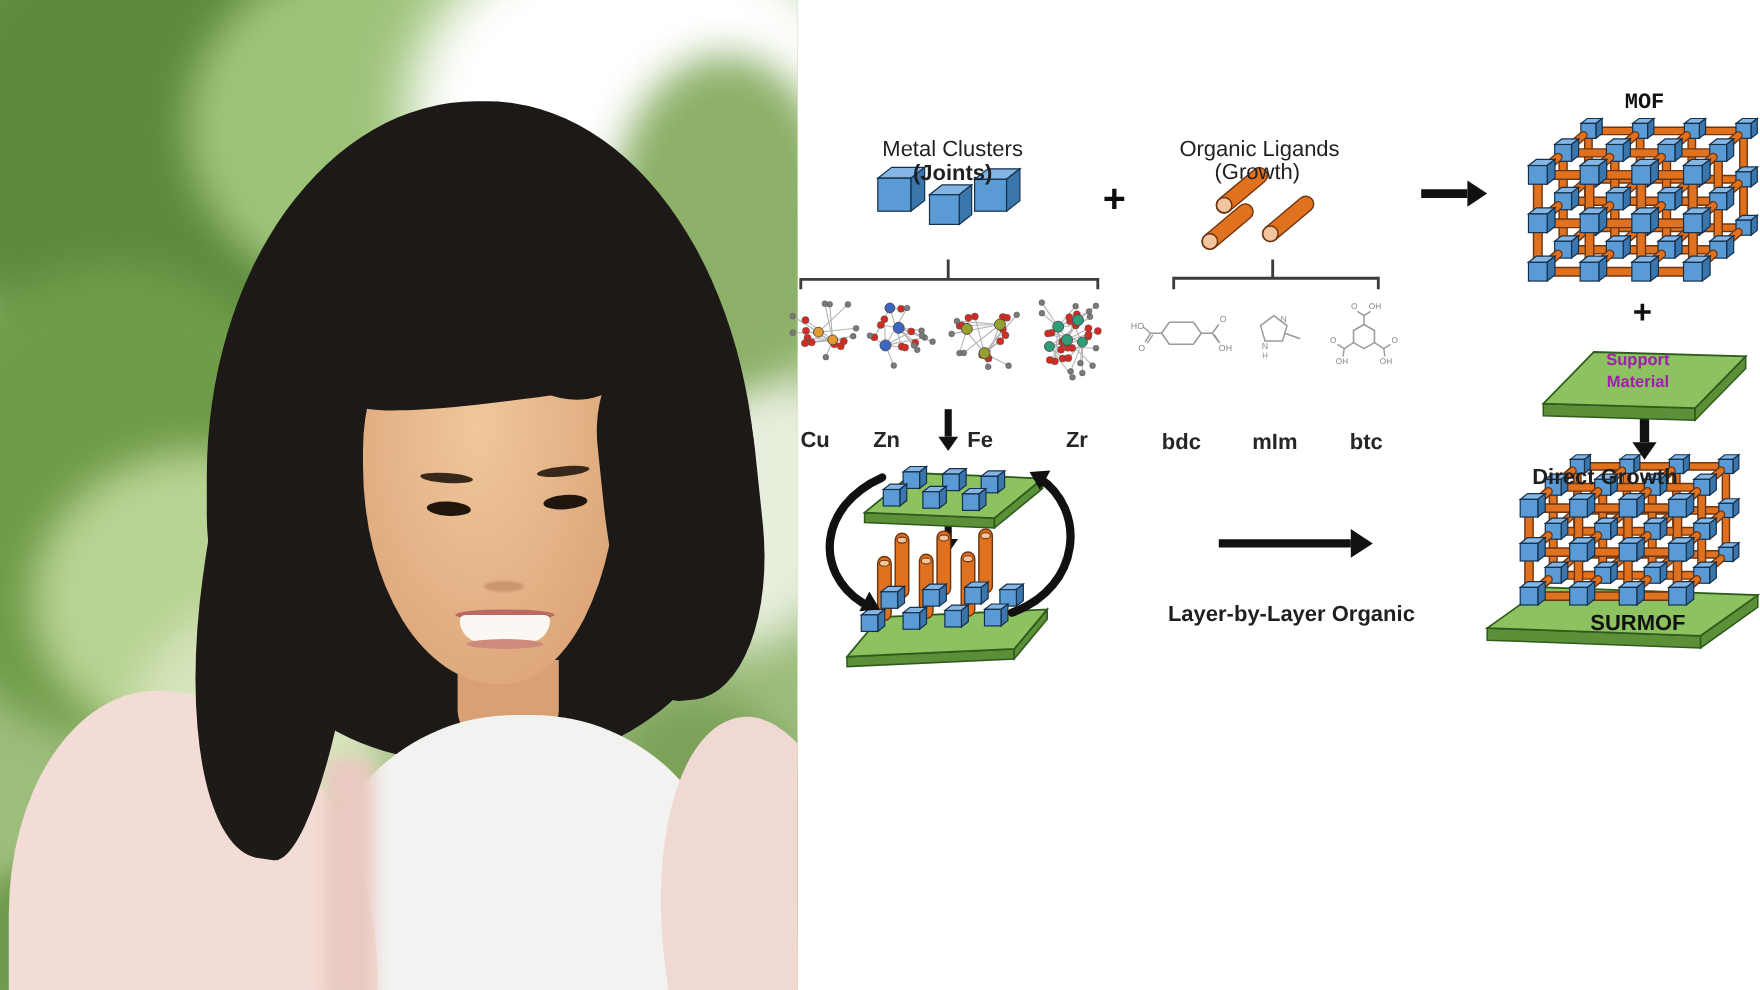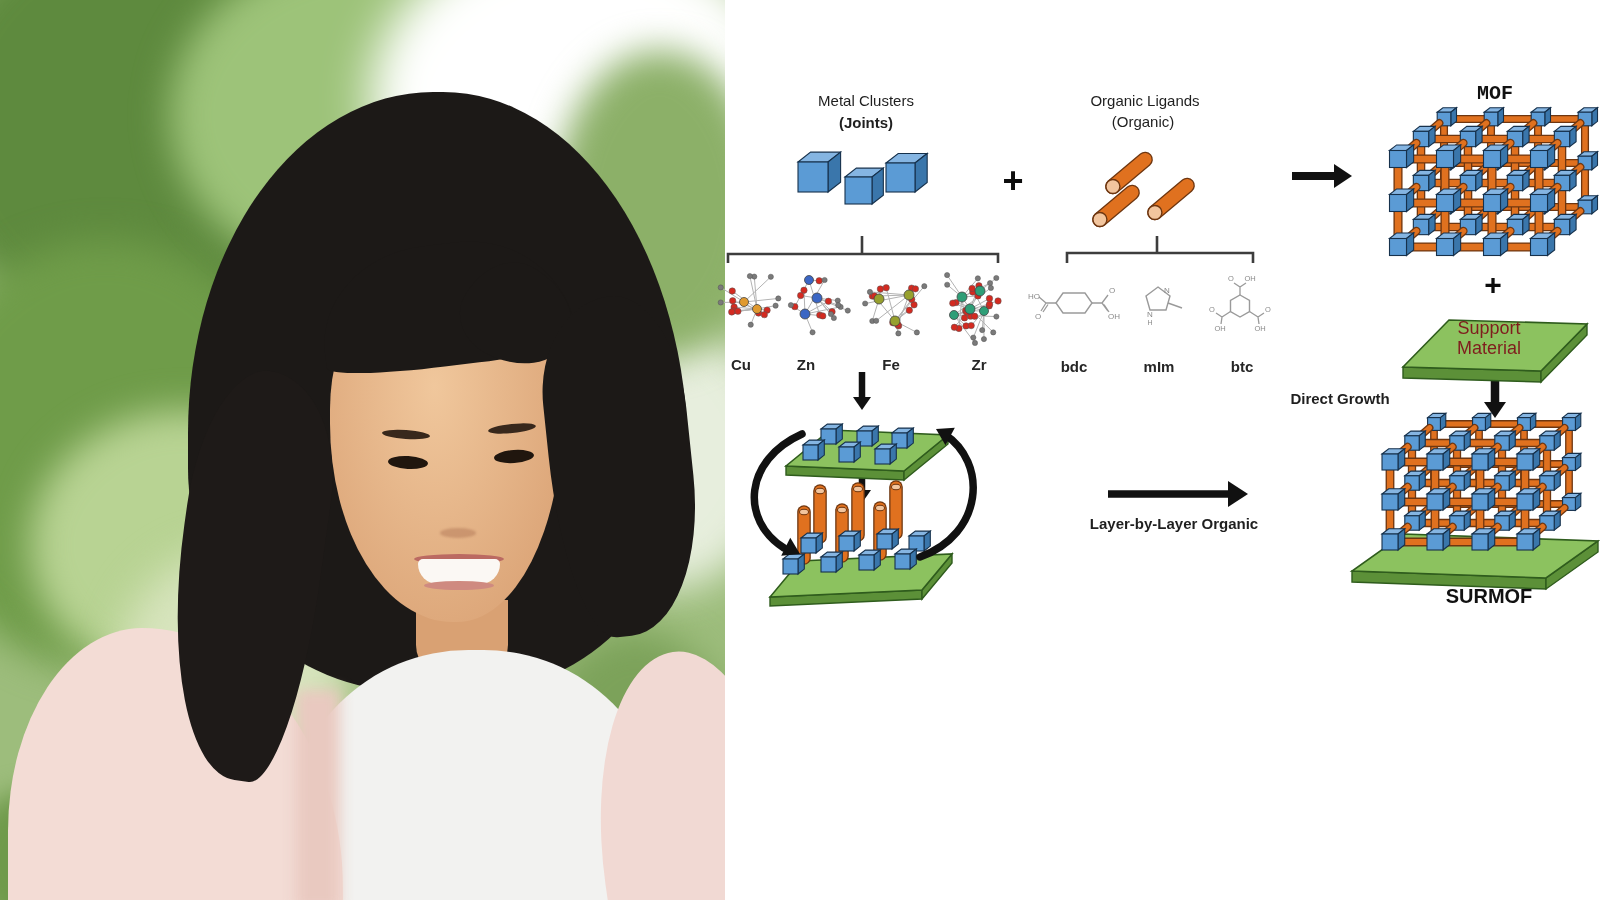--- a/index.html
+++ b/index.html
@@ -46,27 +46,27 @@
   .mouth{left:418px;top:559px;width:82px;height:25px;background:#fbf8f4;border-radius:10px 10px 40px 40px;}
   .lip-bot{left:424px;top:581px;width:70px;height:9px;background:#cf8a80;border-radius:50%;}
   .hair-left-strand{left:178px;top:370px;width:142px;height:410px;background:#1e1a18;
                     border-radius:45% 55% 30% 60% / 35% 30% 50% 60%;transform:rotate(8deg);}
   .hair-right-strand{left:550px;top:296px;width:142px;height:340px;background:#1c1917;
                      border-radius:55% 45% 55% 35% / 30% 35% 45% 55%;transform:rotate(-6deg);}
   
   #fig{position:absolute;left:0;top:0;width:1600px;height:900px;pointer-events:none;}
   .lbl{position:absolute;transform:translateX(-50%);white-space:nowrap;text-align:center;
        color:#1f1f1f;z-index:3;}
-  .t15{font-size:15px;}
+  .t15{font-size:20px;margin-top:33px;}
   .sem{font-weight:600;color:#262626;}
   .bold{font-weight:700;}
   .big{font-size:20px;font-weight:700;color:#111;}
   .plus1{font-size:36px;font-weight:900;color:#0d0d0d;}
   .plus2{font-size:30px;font-weight:900;color:#0d0d0d;}
-  .support-txt{font-size:18px;font-weight:400;line-height:20px;color:#7f1d1d;}
+  .support-txt{font-size:15px;font-weight:700;line-height:20px;color:#a21caf;}
 </style>
 </head>
 <body>
 
 <div class="stage">
 
   <div class="photo" title="Portrait photo of a smiling woman with dark shoulder-length hair, white top and light pink cardigan, in front of blurred green foliage">
     <div class="blob b1"></div>
     <div class="blob b2"></div>
     <div class="blob b3"></div>
@@ -959,36 +959,36 @@
         <polygon points="1517,454 1523.72,448.7584 1539.72,448.7584 1533,454" fill="#85b5e2" stroke="#16314c" stroke-width="1.1"></polygon>
         <polygon points="1533,454 1539.72,448.7584 1539.72,464.7584 1533,470" fill="#3a76ab" stroke="#16314c" stroke-width="1.1"></polygon>
         <rect x="1517" y="454" width="16" height="16" fill="#5b9bd5" stroke="#16314c" stroke-width="1.1"></rect>
       </g>
     </svg>
 
   <div class="lbl t15" style="left:866px;top:92px;">Metal Clusters</div>
   <div class="lbl t15" style="left:866px;top:114px;font-weight:bold;">(Joints)</div>
   <div class="lbl plus1" style="left:1013px;top:160px;">+</div>
   <div class="lbl t15" style="left:1145px;top:92px;">Organic Ligands</div>
-  <div class="lbl t15" style="left:1143px;top:113px;">(Organic)</div>
+  <div class="lbl t15" style="left:1143px;top:113px;">(Growth)</div>
 
   <div class="lbl t15 sem" style="left:741px;top:356px;">Cu</div>
   <div class="lbl t15 sem" style="left:806px;top:356px;text-align:right;">Zn</div>
   <div class="lbl t15 sem" style="left:891px;top:356px;">Fe</div>
   <div class="lbl t15 sem" style="left:979px;top:356px;">Zr</div>
 
   <div class="lbl t15 sem" style="left:1074px;top:358px;">bdc</div>
   <div class="lbl t15 sem" style="left:1159px;top:358px;text-align:center;">mIm</div>
   <div class="lbl t15 sem" style="left:1242px;top:358px;">btc</div>
 
   <div class="lbl big" style="left:1495px;top:82px;font-family:Liberation Mono, monospace;">MOF</div>
   <div class="lbl plus2" style="left:1493px;top:268px;">+</div>
 
   <div class="lbl support-txt" style="left:1489px;top:318px;">
     <div>Support</div>
     <div>Material</div>
   </div>
 
-  <div class="lbl t15 bold" style="left:1340px;top:390px;">Direct Growth</div>
-  <div class="lbl big" style="left:1489px;top:585px;">SURMOF</div>
+  <div class="lbl t15 bold" style="left:1459px;top:390px;">Direct Growth</div>
+  <div class="lbl big" style="left:1489px;top:556px;">SURMOF</div>
   <div class="lbl t15 bold" style="left:1174px;top:515px;">Layer-by-Layer Organic</div>
 
 </div>
 
 </body></html>

